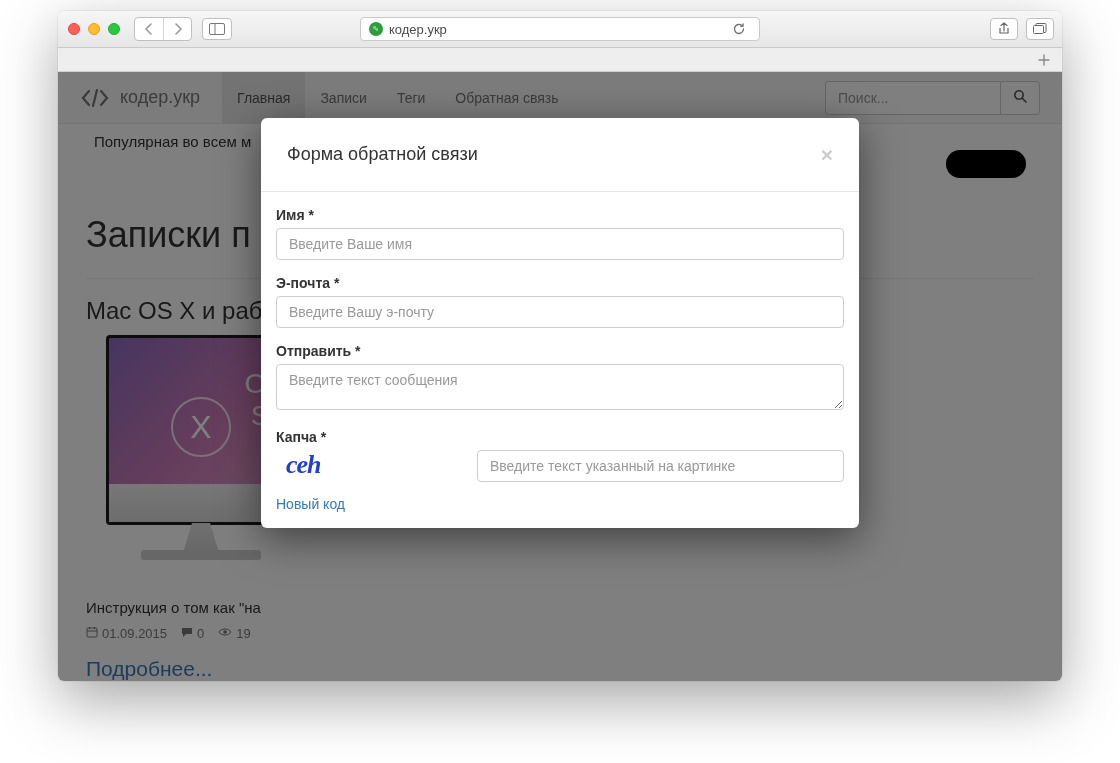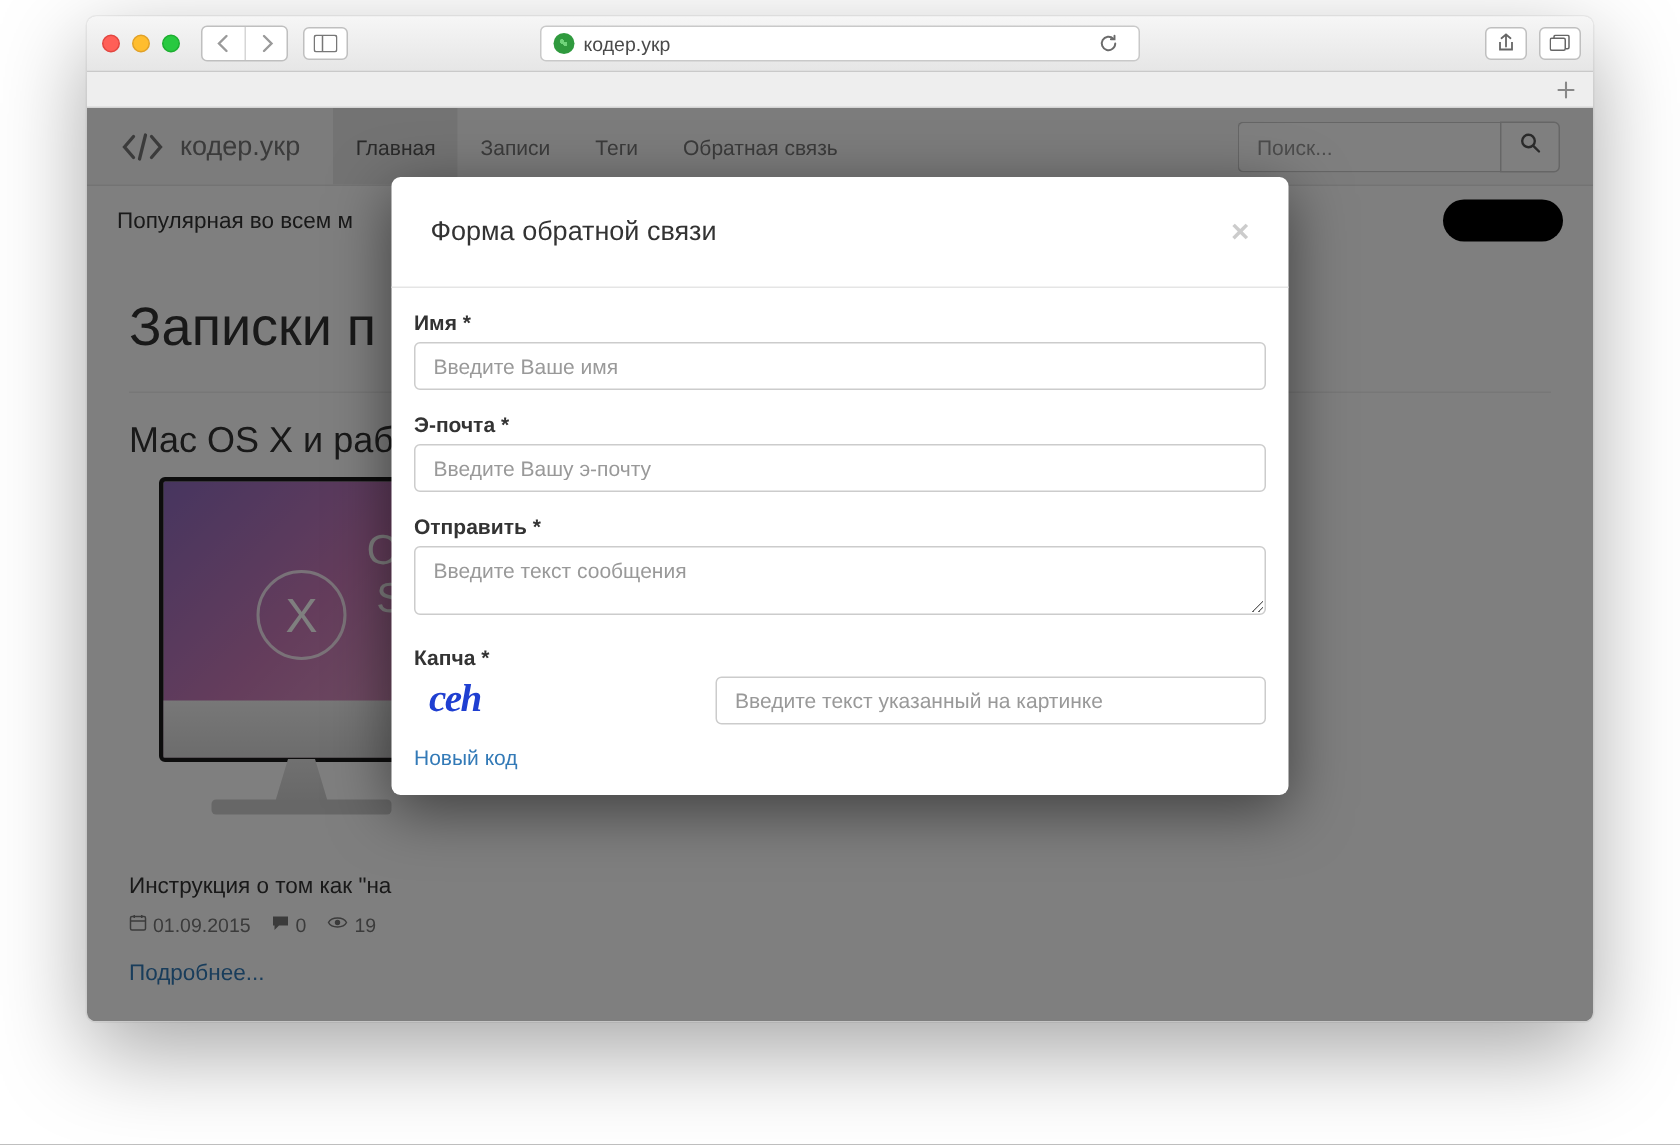--- a/index.html
+++ b/index.html
@@ -105,21 +105,21 @@
   .search-input {
     width:175px; height:34px; border:1px solid #ccc; border-right:none;
     border-radius:4px 0 0 4px; padding:0 12px; font-size:14px; color:#555; background:#fff;
   }
   .search-btn {
     width:40px; height:34px; border:1px solid #ccc; border-radius:0 4px 4px 0;
     background:#fff; display:flex; align-items:center; justify-content:center; color:#555;
   }
 
   .banner-line {
-    padding:9px 20px 0; font-size:15px; color:#333; display:flex; align-items:center;
+    padding:9px 36px 0; font-size:15px; color:#333; display:flex; flex-direction:column;
   }
   .pill {
     margin-left:auto; background:#000; color:#fff; border-radius:15px;
     height:28px; width:80px;
   }
 
   .page-body { padding:18px 28px 0; }
   h1.page-title { font-size:36px; color:#333; font-weight:500; margin-top:18px;}
   .divider { height:1px; background:#eee; margin:22px 0 18px;}
   h2.article-title { font-size:24px; color:#333; font-weight:500; }
@@ -149,21 +149,21 @@
   }
   .base { position:absolute; left:50%; top:215px; transform:translateX(-50%);
     width:120px; height:10px; background:#cfcfcf; border-radius:3px;}
   .chin { position:absolute; left:0; right:0; bottom:0; height:38px;
     background:linear-gradient(#f0f0f0,#d9d9d9);
   }
 
   .article-desc { font-size:15px; color:#333; margin-top:14px; }
   .meta { margin-top:10px; display:flex; gap:14px; color:#777; font-size:13px; align-items:center;}
   .meta .mi { display:flex; align-items:center; gap:4px;}
-  .readmore { display:inline-block; margin-top:16px; color:#337ab7; font-size:15px; text-decoration:none;}
+  .readmore { display:inline-block; margin-top:16px; color:#337ab7; font-size:21px; text-decoration:none;}
 
   
   .overlay {
     position:absolute; inset:0; background:rgba(0,0,0,0.5);
   }
 
   
   .modal {
     position:absolute; left:50%; top:46px; transform:translateX(-50%);
     width:598px; background:#fff; border-radius:6px;

